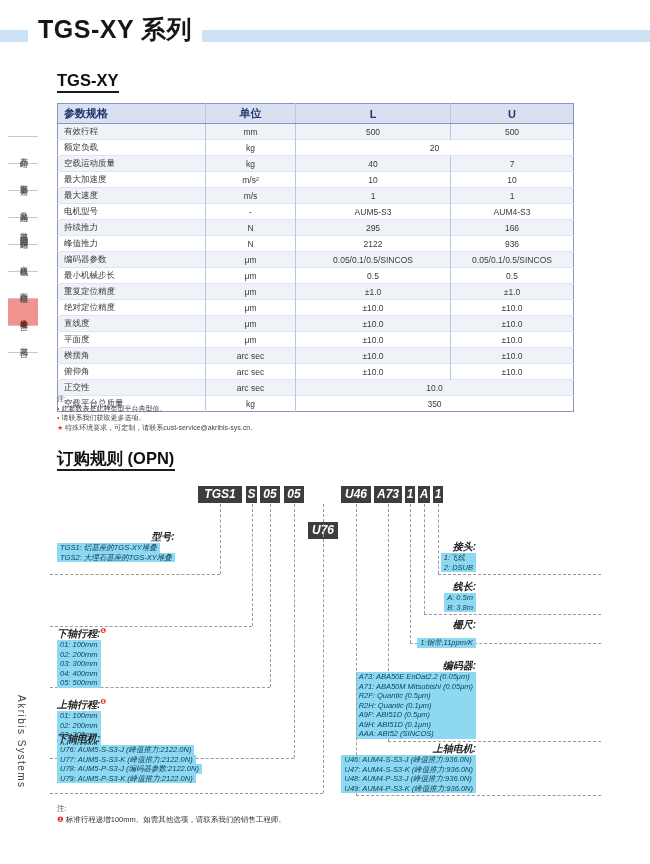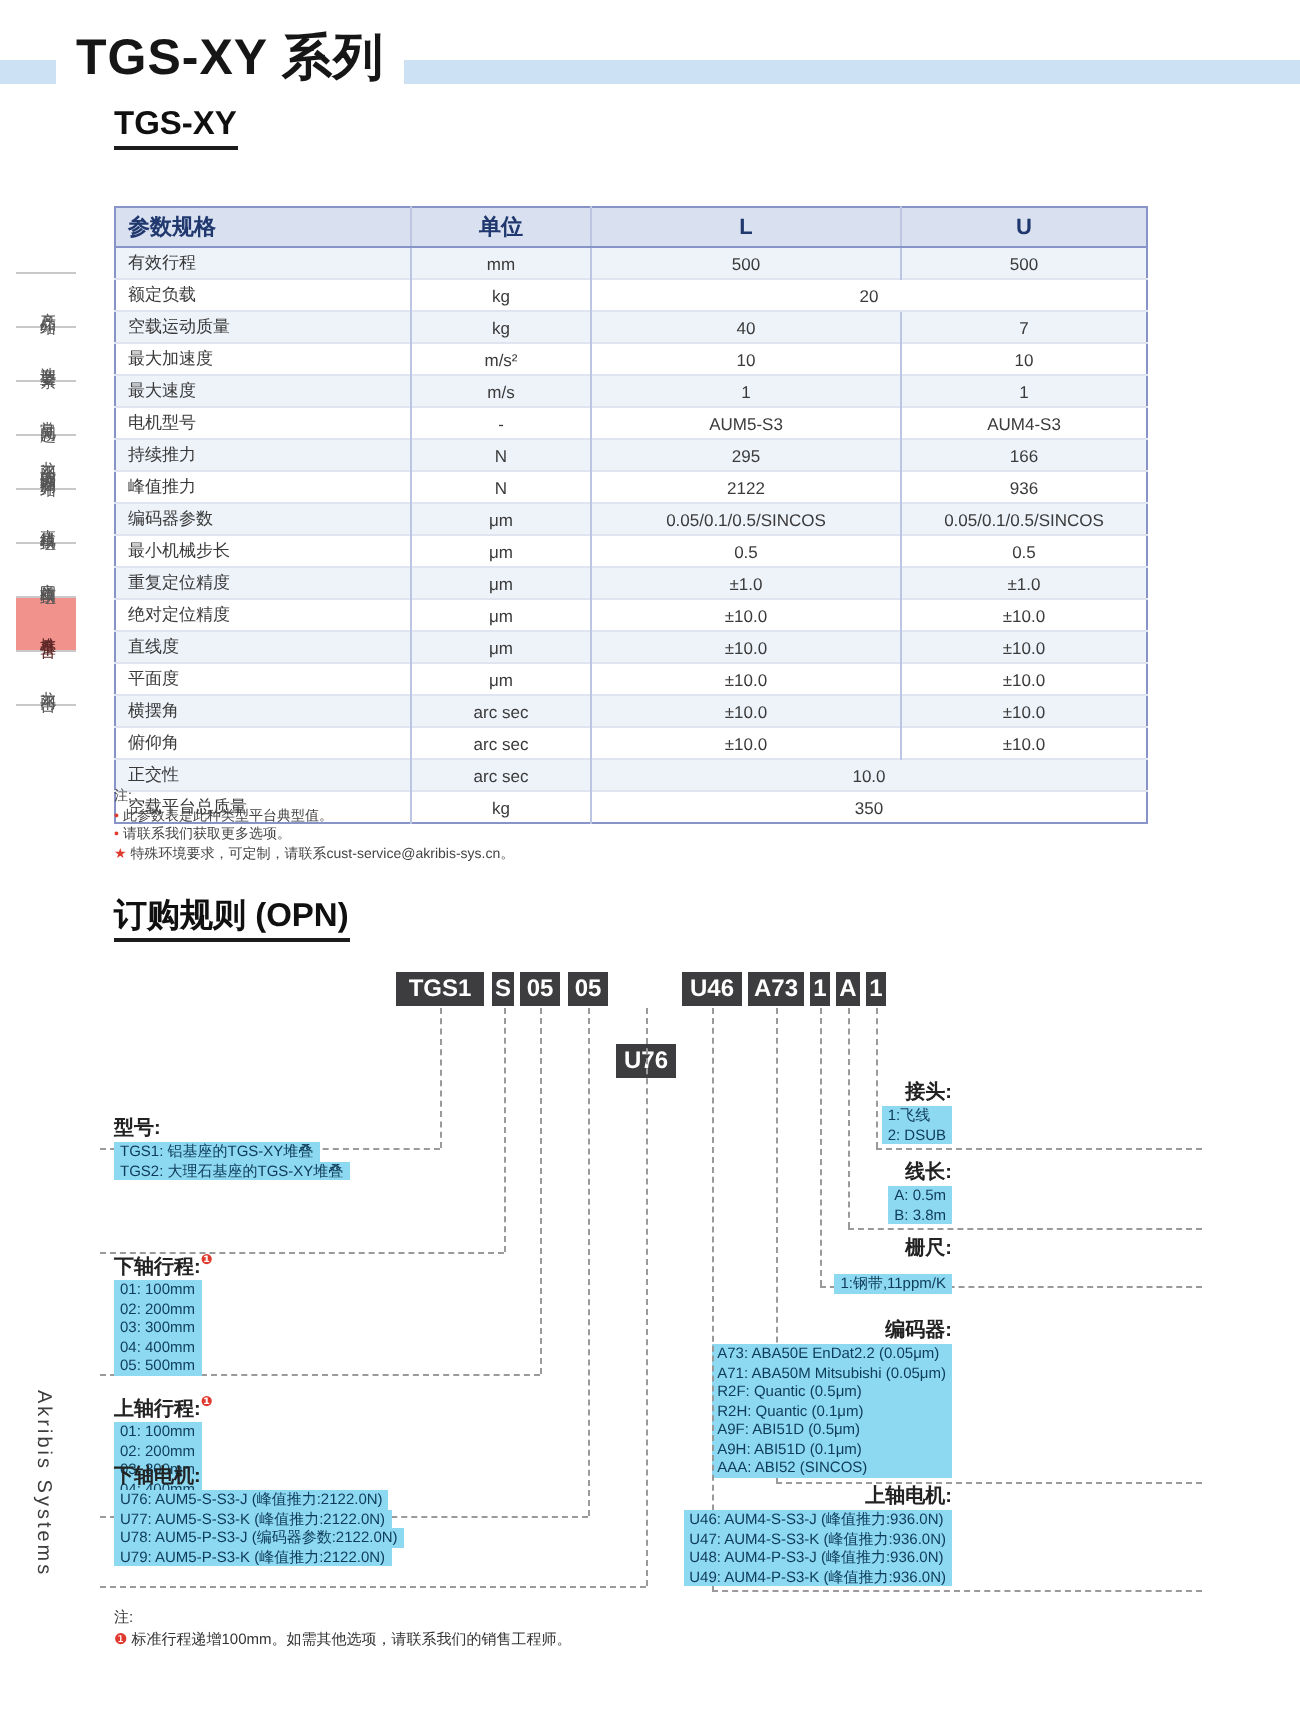--- a/index.html
+++ b/index.html
@@ -34,21 +34,21 @@
         height:17px;font-weight:bold;text-align:center;border-left:1px solid var(--table-grid);
         border-bottom:1px solid var(--table-border);}
   .spec-table td{height:15px;padding:0 2px;text-align:center;border-left:1px solid var(--table-grid);
         border-top:1px solid var(--table-row-line);white-space:nowrap;overflow:hidden;}
   .spec-table th.first,.spec-table td.first{text-align:left;padding-left:6px;border-left:none;}
   .spec-table tbody tr:nth-child(odd){background:var(--row-alt);}
   
   .notes{position:absolute;left:57px;top:394px;font-size:7px;color:#444;line-height:9.5px;}
   .notes .mark{color:var(--accent-red);margin-right:2px;}
   
-  #opn-diagram{position:absolute;left:0;top:0;width:525px;height:864px;}
+  #opn-diagram{position:absolute;left:0;top:0;width:525px;height:864px;font-style:italic;}
   .opn-code-box{position:absolute;top:486px;height:17px;line-height:17px;background:var(--code-box);
         color:#fff;font-weight:bold;font-size:12px;text-align:center;letter-spacing:0;}
   .vdash{position:absolute;width:0;border-left:1px dashed var(--dash);}
   .hdash{position:absolute;height:0;border-top:1px dashed var(--dash);}
   .opn-group{position:absolute;}
   .opn-group.left{left:57px;text-align:left;}
   .opn-group.right{right:49px;text-align:right;}
   .grp-label{font-size:10px;font-weight:bold;color:#222;line-height:12px;white-space:nowrap;}
   .grp-label sup{color:var(--accent-red);font-size:7px;}
   .opt-left{display:table;background:var(--highlight-cyan);color:var(--opt-text);
@@ -70,21 +70,21 @@
       <div class="sb-item"><span>选型要素</span></div>
       <div class="sb-item"><span>常见问题</span></div>
       <div class="sb-item"><span>龙门平台的运动控制介绍</span></div>
       <div class="sb-item"><span>直线模组</span></div>
       <div class="sb-item"><span>音圈模组</span></div>
       <div class="sb-item active"><span>堆叠平台</span></div>
       <div class="sb-item"><span>龙门平台</span></div>
     </nav>
   <div class="brand-vertical">Akribis Systems</div>
 
-  <div class="sec-title" style="top:52px">TGS-XY</div>
+  <div class="sec-title" style="top:70px">TGS-XY</div>
 
   <table class="spec-table">
     <colgroup>
       <col style="width:148px">
         <col style="width:90px">
         <col style="width:155px">
         <col style="width:123px">
     </colgroup>
     <thead id="spec-head">
         <tr>
@@ -217,21 +217,21 @@
       <div class="opn-code-box" style="left: 260px; width: 20px;">05</div>
       <div class="opn-code-box" style="left: 284px; width: 20px;">05</div>
       <div class="opn-code-box" style="left: 308px; width: 30px; margin-top: 36px;">U76</div>
       <div class="opn-code-box" style="left: 341px; width: 30px;">U46</div>
       <div class="opn-code-box" style="left: 374px; width: 28px;">A73</div>
       <div class="opn-code-box" style="left: 405px; width: 10px;">1</div>
       <div class="opn-code-box" style="left: 418px; width: 12px;">A</div>
       <div class="opn-code-box" style="left: 433px; width: 10px;">1</div>
       <div class="vdash" style="left: 220px; top: 504px; height: 70px;"></div>
       <div class="hdash" style="left: 50px; top: 574px; width: 170px;"></div>
-      <div class="opn-group left" style="top: 559px;">
+      <div class="opn-group left" style="top: 531px; text-align: right;">
         <div class="grp-label">型号:</div>
         <div class="opt-left">TGS1: 铝基座的TGS-XY堆叠</div>
         <div class="opt-left">TGS2: 大理石基座的TGS-XY堆叠</div>
       </div>
       <div class="vdash" style="left: 251.5px; top: 504px; height: 121.5px;"></div>
       <div class="hdash" style="left: 50px; top: 625.5px; width: 201.5px;"></div>
       <div class="vdash" style="left: 270px; top: 504px; height: 182.5px;"></div>
       <div class="hdash" style="left: 50px; top: 686.5px; width: 220px;"></div>
       <div class="opn-group left" style="top: 625px;">
         <div class="grp-label">下轴行程:<sup>❶</sup></div>

